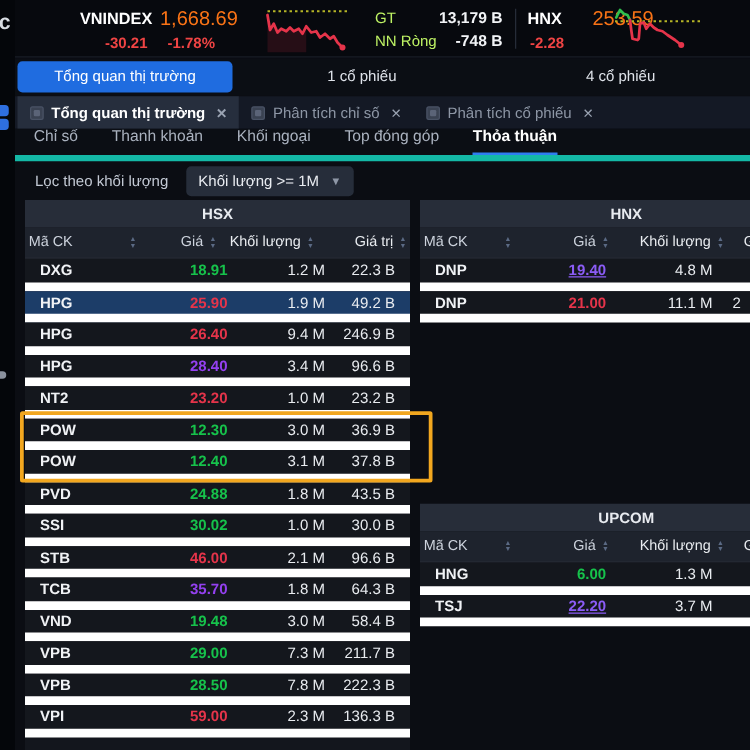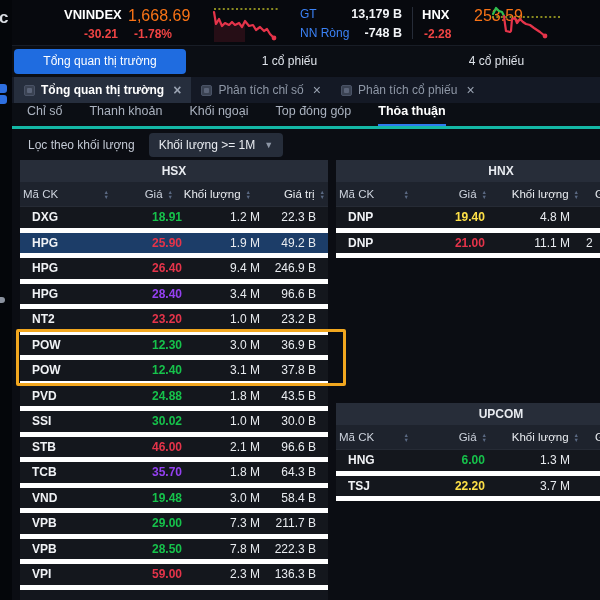--- a/index.html
+++ b/index.html
@@ -11,76 +11,76 @@
   .logo-frag { position:absolute; left:-1px; top:8px; font-size:17px; font-weight:bold; color:#d8dce2; }
   .blue-frag { position:absolute; left:0; width:7px; height:9px; background:#2e6fe0; border-radius:0 3px 3px 0; }
   .gray-dot  { position:absolute; left:0; top:297px; width:5px; height:6px; background:#8a919e; border-radius:0 3px 3px 0; }
 
   
   .top-bar { position:absolute; left:12px; top:0; width:588px; height:46px; background:#07090e; border-bottom:1px solid #181d26; }
   .tb-abs { position:absolute; white-space:nowrap; }
   .tb-label { font-weight:bold; font-size:13px; color:#ffffff; }
   .tb-red { color:#f97316; font-weight:normal; font-size:16px; }
   .tb-change { color:#ef4444; font-size:12px; font-weight:bold; }
-  .tb-gray { color:#3b82f6; font-size:12px; }
+  .tb-gray { color:#bef264; font-size:12px; }
   .tb-white { color:#f2f4f7; font-weight:bold; font-size:12.5px; }
   .tb-divider { position:absolute; left:400px; top:7px; width:1px; height:32px; background:#262c38; }
 
   
   .tabs-row { position:absolute; left:12px; top:47px; width:588px; height:29px; background:#0b0e14; display:flex; align-items:center; }
   .layout-tab { flex:1; height:25px; line-height:25px; text-align:center; font-size:12px; color:#dfe3ea; cursor:pointer; }
   .layout-tab.first { flex:0 0 172px; }
   .layout-tab.active { background:#1f6ce0; border-radius:4px; margin-left:2px; color:#ffffff; }
 
   
   .ws-tabs { position:absolute; left:12px; top:77px; width:588px; height:26px; background:#141925; display:flex; align-items:stretch; padding-left:2px; }
   .ws-tab { display:flex; align-items:center; gap:6px; padding:0 10px; font-size:12px; color:#8e97a6; cursor:pointer; }
   .ws-tab.active { background:#262e3d; color:#ffffff; font-weight:bold; }
   .ws-icon { width:11px; height:11px; border-radius:2px; background:#3a4252; border:1px solid #4a5366; display:inline-block; position:relative; }
   .ws-icon::after { content:""; position:absolute; left:2px; top:2px; width:5px; height:5px; background:#5b6478; border-radius:1px; }
   .ws-close { color:#9aa3b2; font-size:14px; margin-left:3px; line-height:1; }
 
   
-  .sub-tabs { position:absolute; left:12px; top:103px; width:588px; height:26px; background:#0b0e14; display:flex; gap:27px; padding-left:15px; align-items:flex-end; border-bottom:3px solid #14b8a6; }
+  .sub-tabs { position:absolute; left:12px; top:103px; width:588px; height:26px; background:#0b0e14; display:flex; gap:27px; padding-left:15px; align-items:flex-end; border-bottom:5px solid #14b8a6; }
   .sub-tab { font-size:12.5px; color:#aab2bf; padding:5px 0 6px 0; cursor:pointer; border-bottom:2px solid transparent; }
   .sub-tab.active { color:#ffffff; font-weight:bold; border-bottom:2px solid #2f7df0; }
 
   
   .filter-row { position:absolute; left:12px; top:130px; width:588px; height:30px; display:flex; align-items:center; gap:14px; padding-left:16px; }
   .filter-label { font-size:12px; color:#c3c9d4; }
   .dropdown { background:#262d3a; border-radius:4px; height:24px; display:flex; align-items:center; gap:9px; padding:0 10px; font-size:12px; color:#e9ecf1; cursor:pointer; }
   .caret { color:#8e97a6; font-size:9px; }
 
   
   .hsx-panel { position:absolute; left:20px; top:160px; width:308px; height:440px; background:#13161d; overflow:hidden; }
   .right-clip { position:absolute; left:336px; top:160px; width:264px; height:440px; overflow:hidden; }
   .hnx-panel { position:absolute; left:0; top:0; width:330px; background:#13161d; }
   .upcom-panel { position:absolute; left:0; top:243px; width:330px; background:#13161d; }
 
   .tbl-title { height:22px; line-height:22px; text-align:center; background:#272d39; font-size:12px; font-weight:bold; color:#e8ebf0; }
   .tbl-head { display:flex; height:25px; align-items:center; background:#1e232d; padding:0 3px; font-size:11.5px; color:#cdd3dd; border-bottom:1px solid #262b35; }
-  .tbl-row { display:flex; height:25.5px; align-items:center; padding:0 12px; border-bottom:5px solid #ffffff; background:#14171d; cursor:pointer; }
+  .tbl-row { display:flex; height:25.5px; align-items:center; padding:0 12px; border-bottom:7px solid #ffffff; background:#14171d; cursor:pointer; }
   .tbl-row.selected { background:#1c3d68; }
   .hcell { display:flex; align-items:center; }
   .c-sym { width:86px; font-weight:bold; color:#f0f2f5; text-align:left; }
   .hcell.c-sym { justify-content:space-between; font-weight:normal; color:#cdd3dd; }
   .c-price { width:64px; text-align:right; font-weight:bold; }
   .hcell.c-price, .hcell.c-vol, .hcell.c-val { justify-content:flex-end; gap:5px; font-weight:normal; }
   .c-vol { width:78px; text-align:right; color:#e9ecf0; }
   .c-val { flex:1; text-align:right; color:#e9ecf0; }
   .right .c-sym { width:70px; }
   .right .c-price { width:78px; }
   .right .c-vol { width:92px; }
   .right .c-val { flex:none; width:84px; text-align:left; padding-left:16px; }
   .right .hcell.c-val { justify-content:flex-start; }
 
   .p-up { color:#16c24b; }
   .p-down { color:#e5344a; }
   .p-ceiling { color:#9440f0; }
-  .p-floor { color:#fde047; }
+  .p-floor { color:#8b5cf6;text-decoration:underline; }
 
   .sort { display:inline-flex; flex-direction:column; align-items:center; line-height:4px; font-size:5.5px; color:#5b6a84; gap:1px; cursor:pointer; }
 
   
   .annotation { position:absolute; left:16px; top:329px; width:330px; height:57px; border:3px solid #f2a71f; border-radius:2px; z-index:10; pointer-events:none; }
 
   .spark { position:absolute; }
 </style>
 </head>
 <body>

